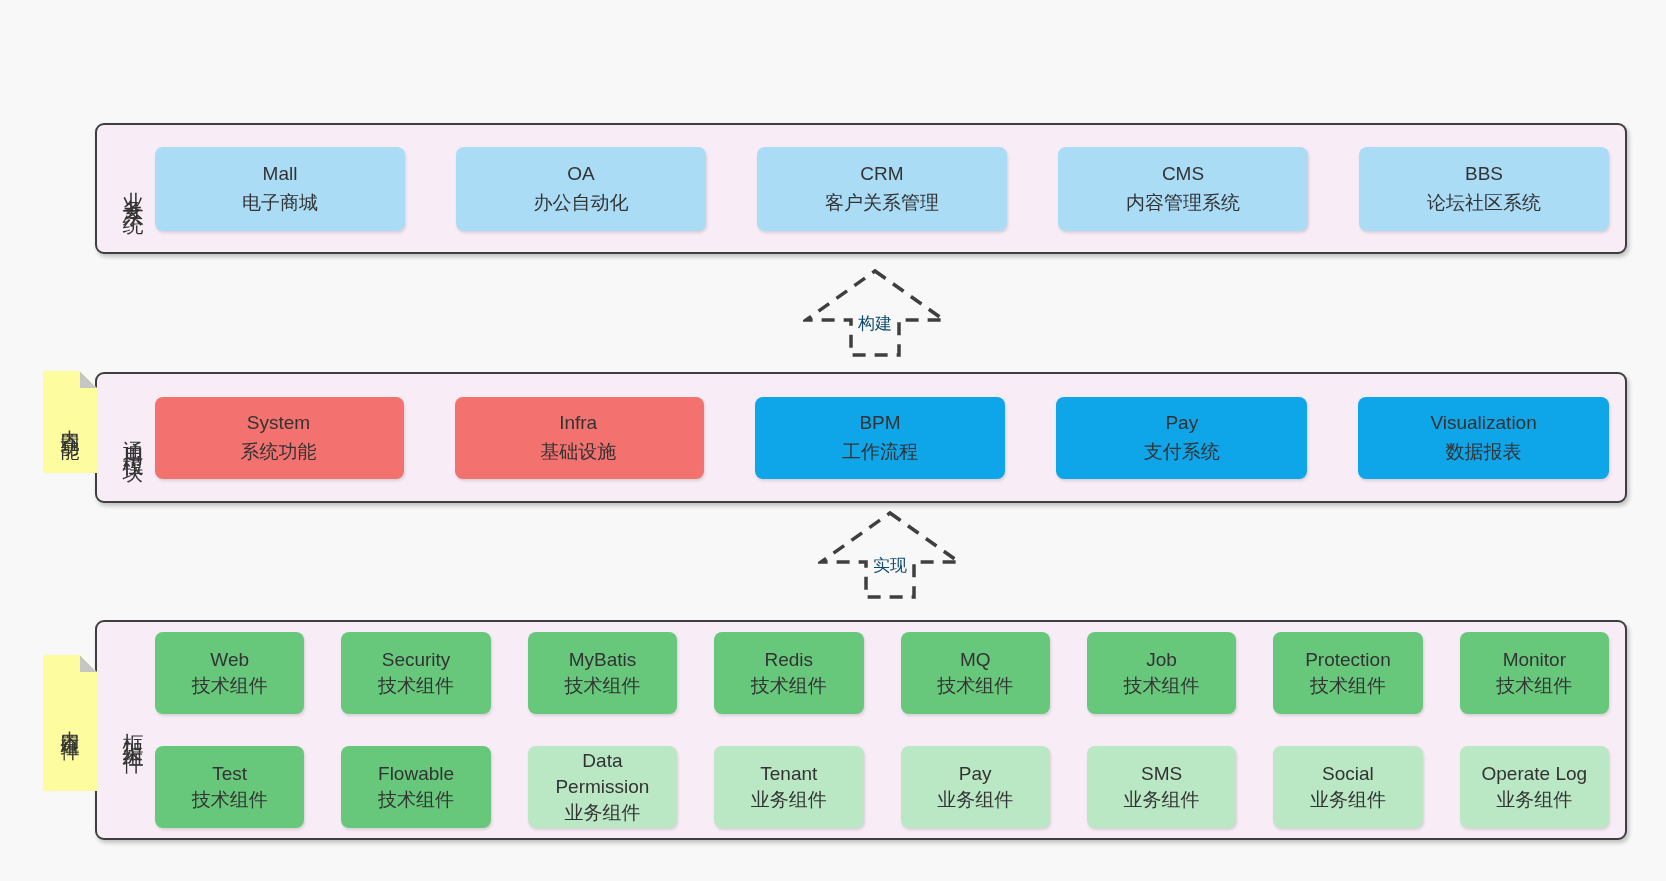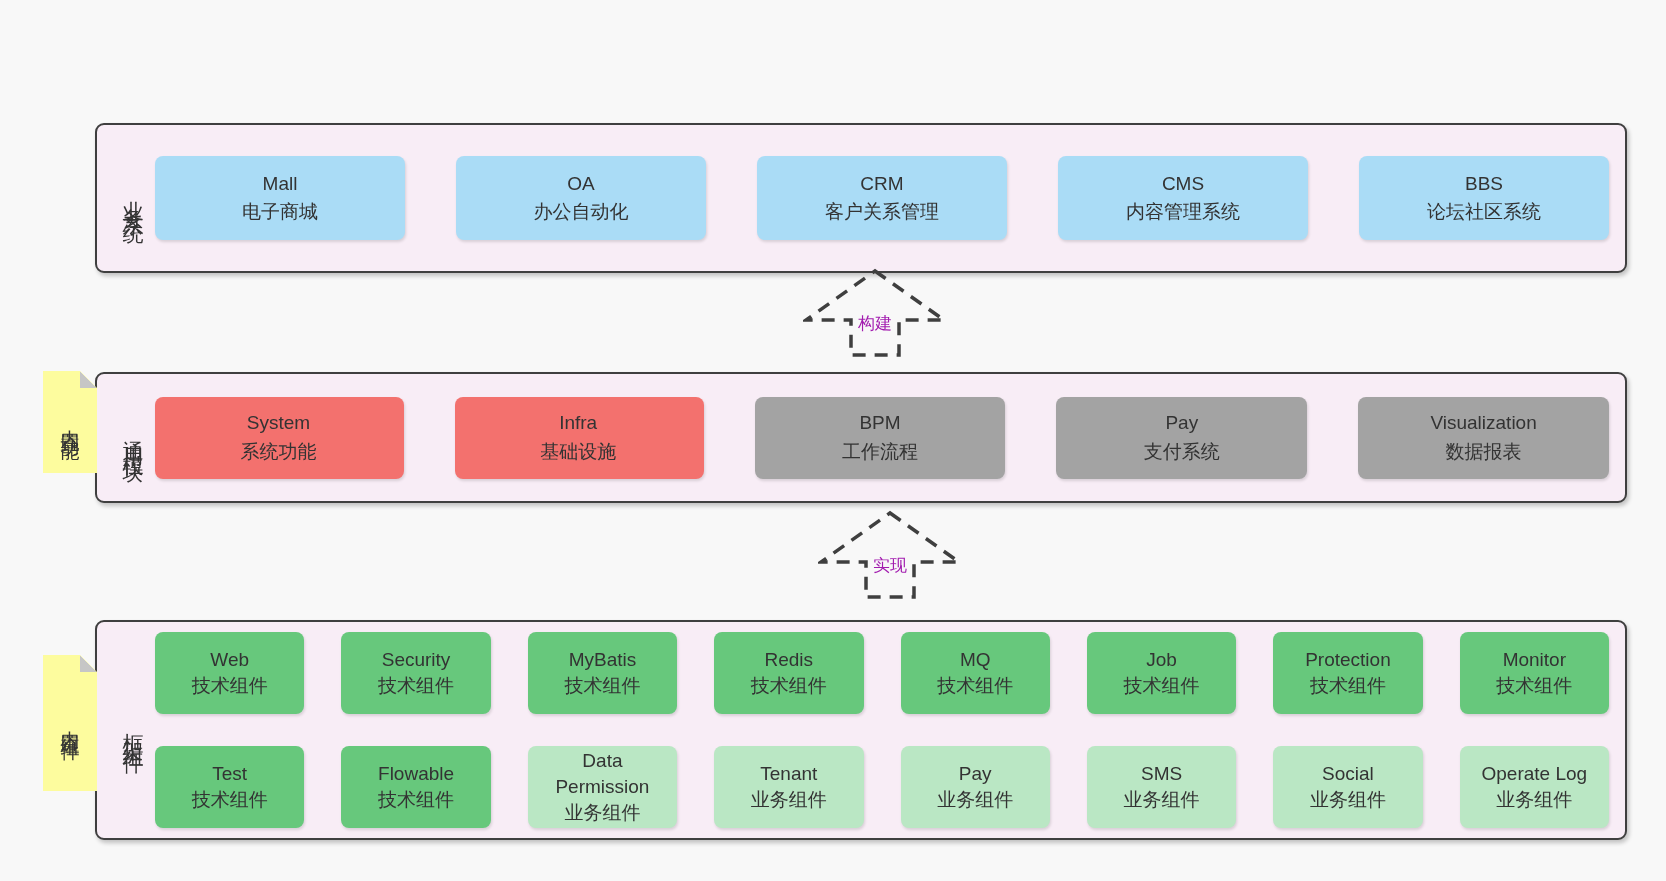--- a/index.html
+++ b/index.html
@@ -19,21 +19,21 @@
     left:95px;width:1532px;
     box-sizing:border-box;
     background:#f8edf6;
     border:2px solid #3f3f3f;
     border-radius:9px;
     box-shadow:2px 3px 4px rgba(0,0,0,0.22);
     display:flex;
     align-items:center;
     padding:0 16px 0 14px;
   }
-  .layer-business{top:123px;height:150px;}
+  .layer-business{top:123px;height:131px;}
   .layer-modules{top:372px;height:131px;}
   .layer-framework{top:620px;height:220px;}
   .v-label{
     width:44px;
     display:flex;justify-content:center;align-items:center;
     writing-mode:vertical-rl;
     text-orientation:upright;
     font-size:21px;
     letter-spacing:7px;
     color:#333;
@@ -52,21 +52,21 @@
     font-size:19px;
     line-height:1.5;
     padding:0 10px;
     box-sizing:border-box;
     box-shadow:1px 2px 3px rgba(0,0,0,0.13);
   }
   .layer-modules .box{height:82px;}
   .layer-framework .box{height:82px;line-height:1.38;padding:0 12px;}
   .c-blue{background:#aadcf6;}
   .c-red{background:#f3716e;padding-left:8px;}
-  .c-pink{background:#a3a3a3;}
+  .c-pink{background:#0ea5e9;}
   .c-green{background:#67c87c;}
   .c-lgreen{background:#bae7c4;}
   .sticky{
     position:absolute;
     left:43px;width:54px;
     background:#fdfc9e;
     box-shadow:1px 2px 3px rgba(0,0,0,0.18);
     clip-path:polygon(0 0, calc(100% - 17px) 0, 100% 17px, 100% 100%, 0 100%);
     display:flex;justify-content:center;align-items:center;
     z-index:3;
@@ -90,21 +90,21 @@
     width:144px;height:92px;
   }
   .arrow svg{position:absolute;left:0;top:0;}
   .arrow-build{left:803px;top:266px;}
   .arrow-implement{left:818px;top:508px;}
   .arrow-label{
     position:absolute;
     left:50%;top:46px;
     transform:translateX(-50%);
     font-size:17px;
-    color:#a21caf;
+    color:#0c4a6e;
     white-space:nowrap;
     background:#f8f8f8;
     padding:0 2px;
   }
 </style>
 </head>
 <body>
 
 <div class="canvas">
 

